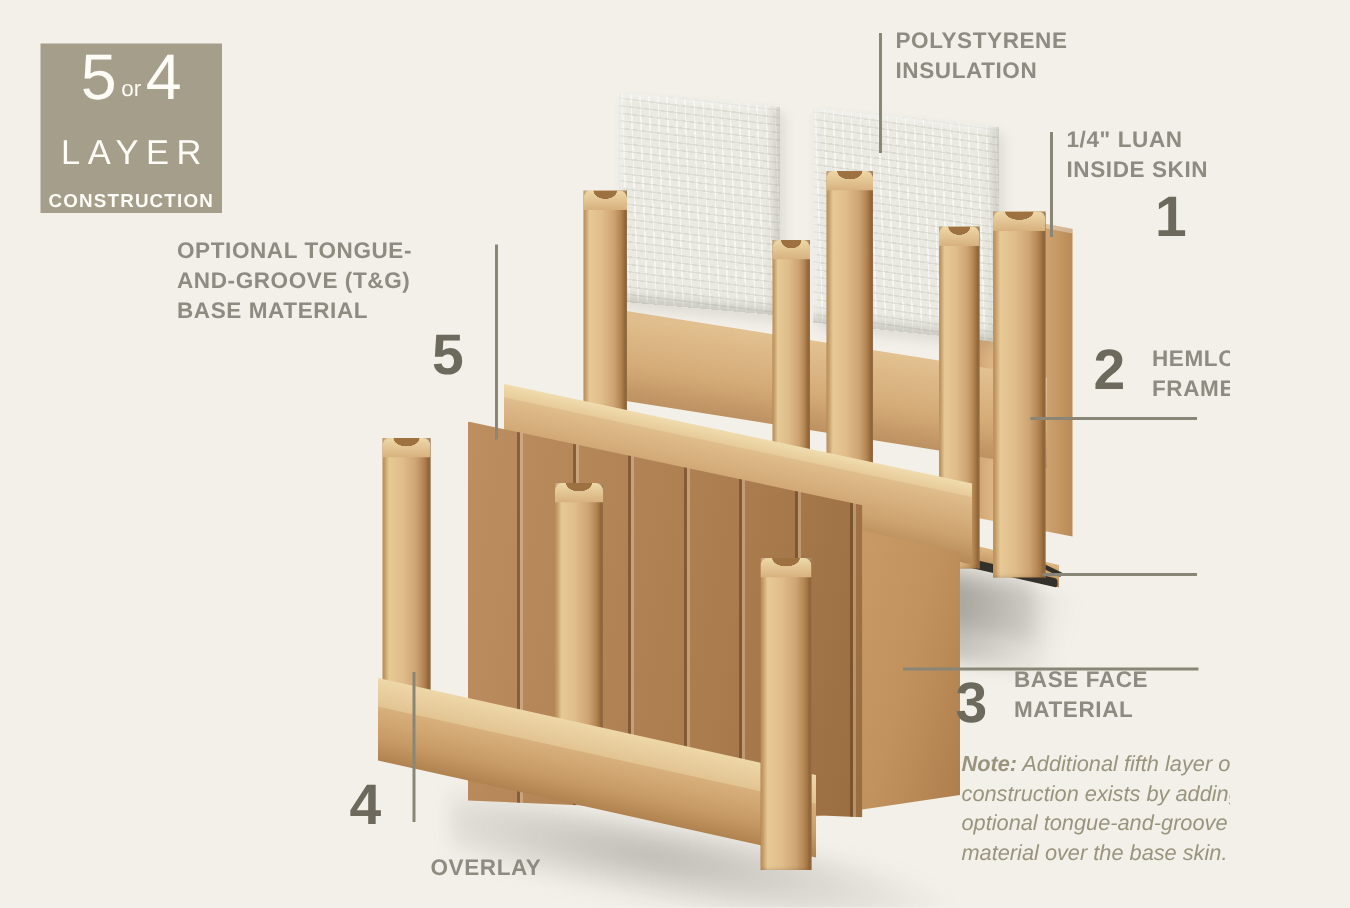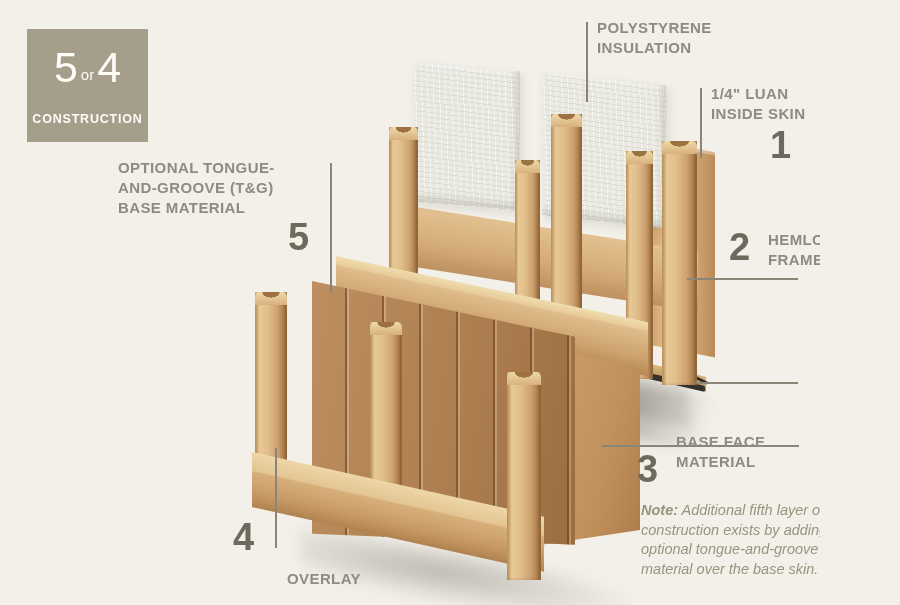--- a/index.html
+++ b/index.html
@@ -135,36 +135,37 @@
   <div class="cap-label" style="left:711px;top:84px;z-index:30;">1/4" LUAN
 INSIDE SKIN</div>
   <div class="num" style="left:770px;top:126px;z-index:30;">1</div>
 
   <div class="num" style="left:729px;top:228px;z-index:30;">2</div>
   <div class="cap-label" style="left:768px;top:230px;z-index:30;">HEMLOCK
 FRAME</div>
 
 
   <div class="num" style="left:637px;top:450px;z-index:30;">3</div>
-  <div class="cap-label" style="left:676px;top:432px;z-index:30;">BASE FACE MATERIAL</div>
+  <div class="cap-label" style="left:676px;top:444px;z-index:30;">BASE FACE MATERIAL</div>
 
   <div class="cap-label" style="left:118px;top:158px;width:200px;z-index:30;">OPTIONAL TONGUE-
 AND-GROOVE (T&amp;G)
 BASE MATERIAL</div>
   <div class="num" style="left:288px;top:218px;z-index:30;">5</div>
 
   <div class="num" style="left:233px;top:518px;z-index:30;">4</div>
   <div class="cap-label" style="left:287px;top:533px;z-index:30;margin-top:36px;">OVERLAY</div>
 
   <div class="note" style="left:641px;top:501px;z-index:30;">
     <b>Note:</b><span> Additional fifth layer of construction exists by adding an optional tongue-and-groove material over the base skin.</span>
   </div>
 
   <div class="badge" style="z-index:30;">
     <div class="badge-row1">
       <span class="badge-big">5</span>
       <span class="badge-or">or</span>
       <span class="badge-big">4</span>
     </div>
+    <div class="badge-layer">LAYER</div>
     <div class="badge-construction">CONSTRUCTION</div>
   </div>
 
 </div>
 
 </body></html>

